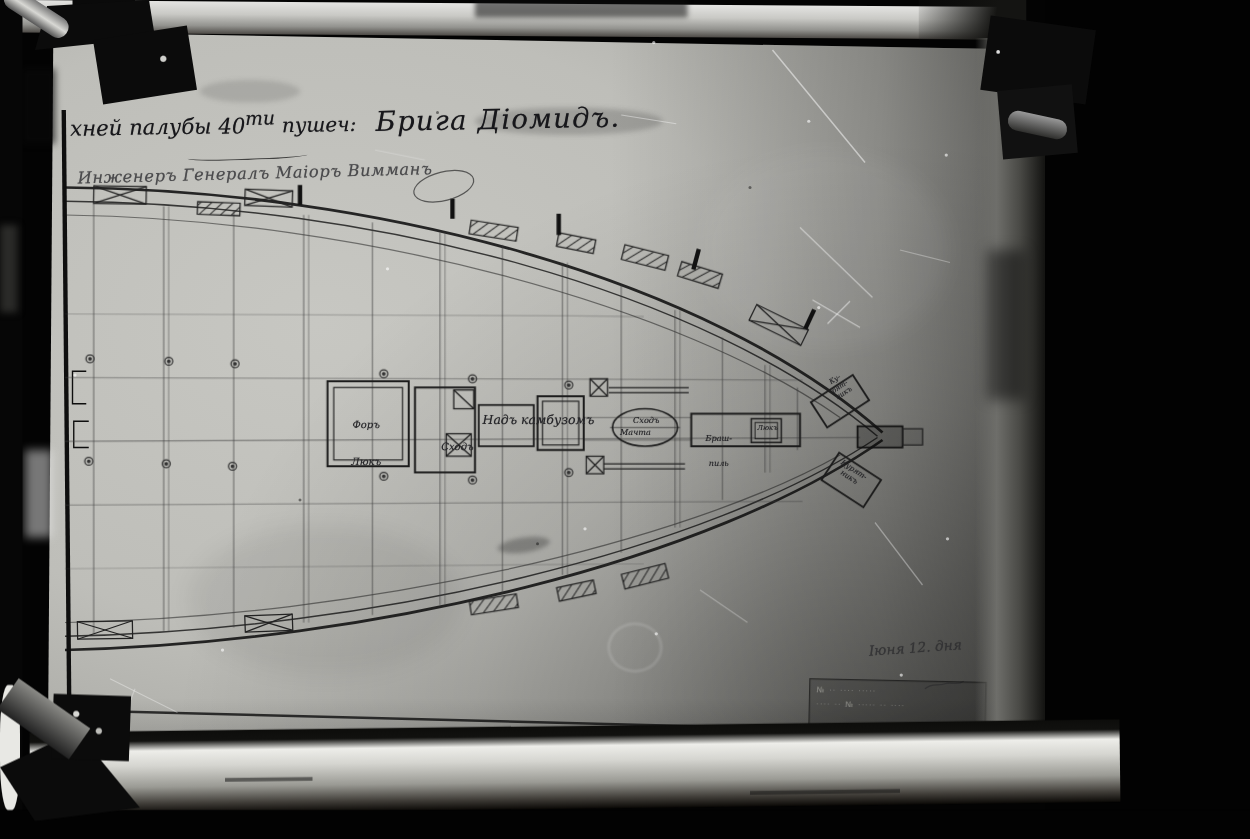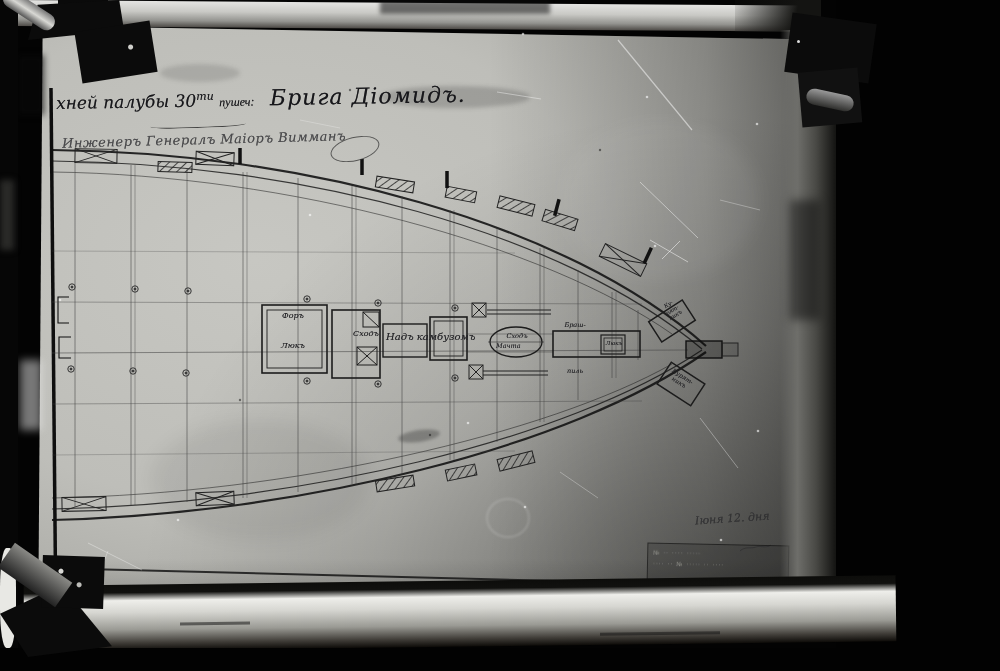--- a/index.html
+++ b/index.html
@@ -14,28 +14,28 @@
       radial-gradient(ellipse at 85% 96%, rgba(0,0,0,0.40) 0%, rgba(0,0,0,0.12) 35%, rgba(0,0,0,0) 60%),
       linear-gradient(180deg, rgba(0,0,0,0) 86%, rgba(0,0,0,0.20) 94%, rgba(0,0,0,0.10) 100%),
       radial-gradient(ellipse at 28% 38%, #c7c7c2 0%, #bebeb9 45%, #a9a9a4 72%, #8f8f8a 100%);
   }
   .blotch{filter:blur(2px);border-radius:50%;}
   
   .lbl{position:absolute;font-style:italic;color:#26262a;white-space:nowrap;
        text-shadow:0 0 0.6px rgba(20,20,20,.55);line-height:1.05;}
   .t1{left:56px;top:86px;width:460px;font-size:17px;transform:rotate(-1deg);color:#17171b;}
   .t1 .ship{font-size:22px;letter-spacing:1px;margin-left:10px;}
-  .t1 .mid{font-size:12px;font-family:Liberation Serif, serif;}
-  .t1 sup{font-size:11px;}
+  .t1 .mid{font-size:16px;}
+  .t1 sup{font-size:15px;}
   .t2{left:62px;top:133px;font-size:13px;color:#2e2e32;opacity:.8;transform:rotate(-1.5deg);letter-spacing:.5px;}
   .flourish{left:330px;top:137px;width:48px;height:22px;border:1.3px solid #333;
             border-radius:50%;transform:rotate(-14deg);opacity:.75;}
   .underl{left:150px;top:121px;width:96px;height:6px;border-bottom:1.6px solid #222;
           transform:rotate(-2deg);opacity:.8;border-radius:40%;}
-  .small-lbl{font-size:8px;text-align:center;}
+  .small-lbl{font-size:8px;text-align:center;margin-top:24px;}
   .tiny-lbl{font-size:6.5px;text-align:center;}
   .coop-lbl{font-size:5.5px;text-align:center;line-height:1.2;}
   .date-lbl{left:695px;top:513px;font-size:11px;transform:rotate(-4deg);opacity:.8;color:#2d2d30;}
   .stamp{left:647px;top:544px;width:142px;height:40px;transform:rotate(1.2deg);
          border:1px solid rgba(10,10,10,.55);background:rgba(12,12,12,.18);
          color:rgba(205,205,198,.5);font-size:6px;letter-spacing:1px;line-height:1.9;
          padding:3px 5px;box-sizing:border-box;filter:blur(.4px);font-style:normal;
          font-family:"DejaVu Sans", sans-serif;}
   
   .top-strip{left:16px;top:0;width:800px;height:26px;transform:rotate(.4deg);transform-origin:left top;
@@ -297,35 +297,35 @@
         <circle cx="350" cy="90" r="1.2"></circle>
           <circle cx="430" cy="435" r="1.2"></circle>
           <circle cx="240" cy="400" r="1.2"></circle>
           <circle cx="600" cy="150" r="1.2"></circle>
       </g>
     </g>
   </svg>
 
   <div class="lbl t1">
     <span>хней палубы</span>
-    <span><span>30</span><sup>ти</sup></span>
+    <span><span>40</span><sup>ти</sup></span>
     <span class="mid">пушеч:</span>
     <span class="ship">Брига Діомидъ.</span>
   </div>
   <div class="abs underl"></div>
   <div class="lbl t2">Инженеръ Генералъ Маіоръ Вимманъ</div>
   <div class="abs flourish"></div>
 
   <div class="lbl small-lbl" style="left:270px;top:312px;width:46px;">Форъ</div>
   <div class="lbl small-lbl" style="left:270px;top:342px;width:46px;">Люкъ</div>
   <div class="lbl small-lbl" style="left:332px;top:330px;width:68px;">Сходъ</div>
   <div class="lbl" style="left:386px;top:332px;width:78px;font-size:10px;text-align:center;">Надъ камбузомъ</div>
   <div class="lbl tiny-lbl" style="left:498px;top:333px;width:38px;">Сходъ</div>
   <div class="lbl tiny-lbl" style="left:496px;top:343px;width:24px;">Мачта</div>
-  <div class="lbl tiny-lbl" style="left:557px;top:322px;width:36px;">Браш-</div>
+  <div class="lbl tiny-lbl" style="left:557px;top:348px;width:36px;">Браш-</div>
   <div class="lbl tiny-lbl" style="left:558px;top:344px;width:34px;margin-top:24px;">пиль</div>
   <div class="lbl" style="left:603px;top:341px;width:22px;font-size:5.5px;text-align:center;">Люкъ</div>
   <div class="lbl coop-lbl" style="left:652px;top:300px;width:40px;transform:rotate(-33deg);">
     <div>Ку-</div>
       <div>рят-</div>
       <div>никъ</div>
   </div>
   <div class="lbl coop-lbl" style="left:660px;top:372px;width:42px;transform:rotate(33deg);font-size:6px;">
     <div>Курят-</div>
       <div>никъ</div>

